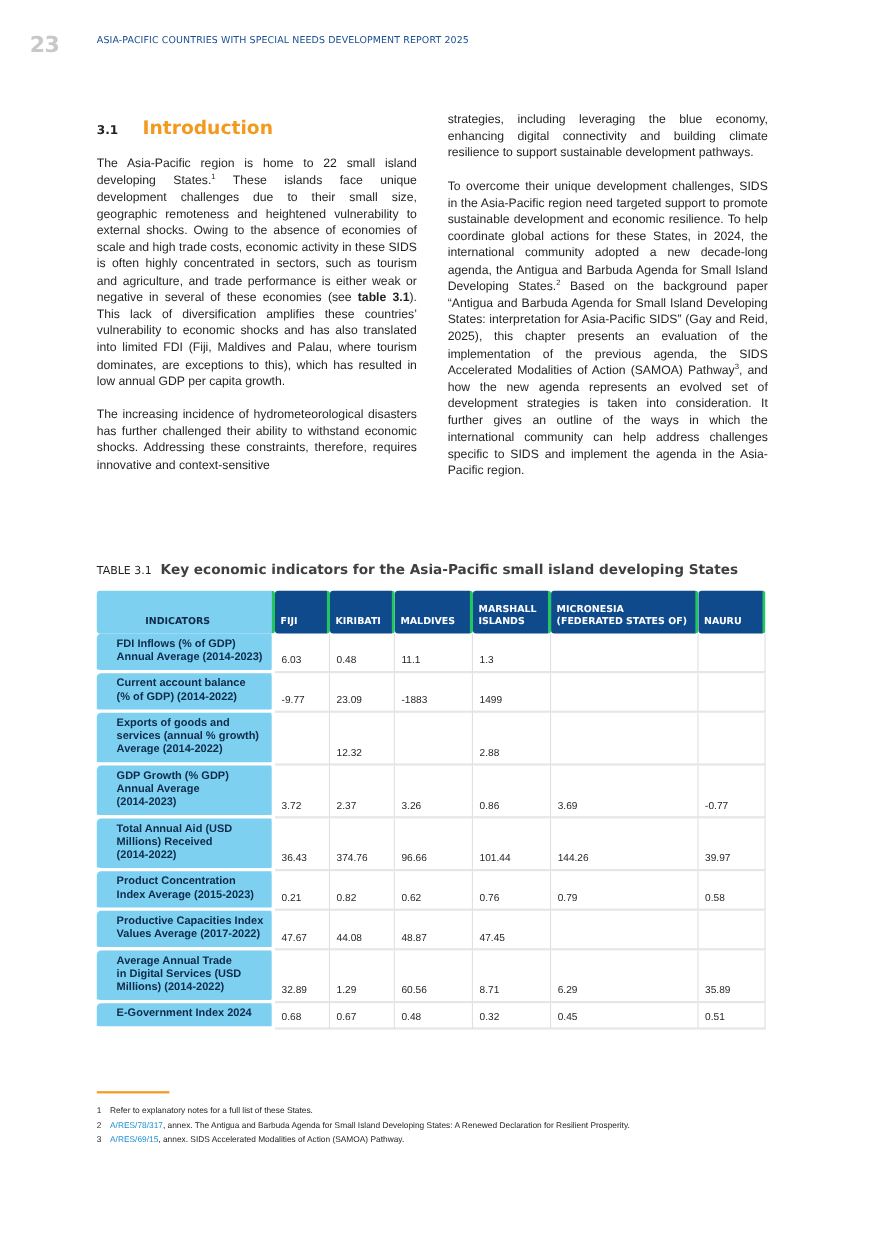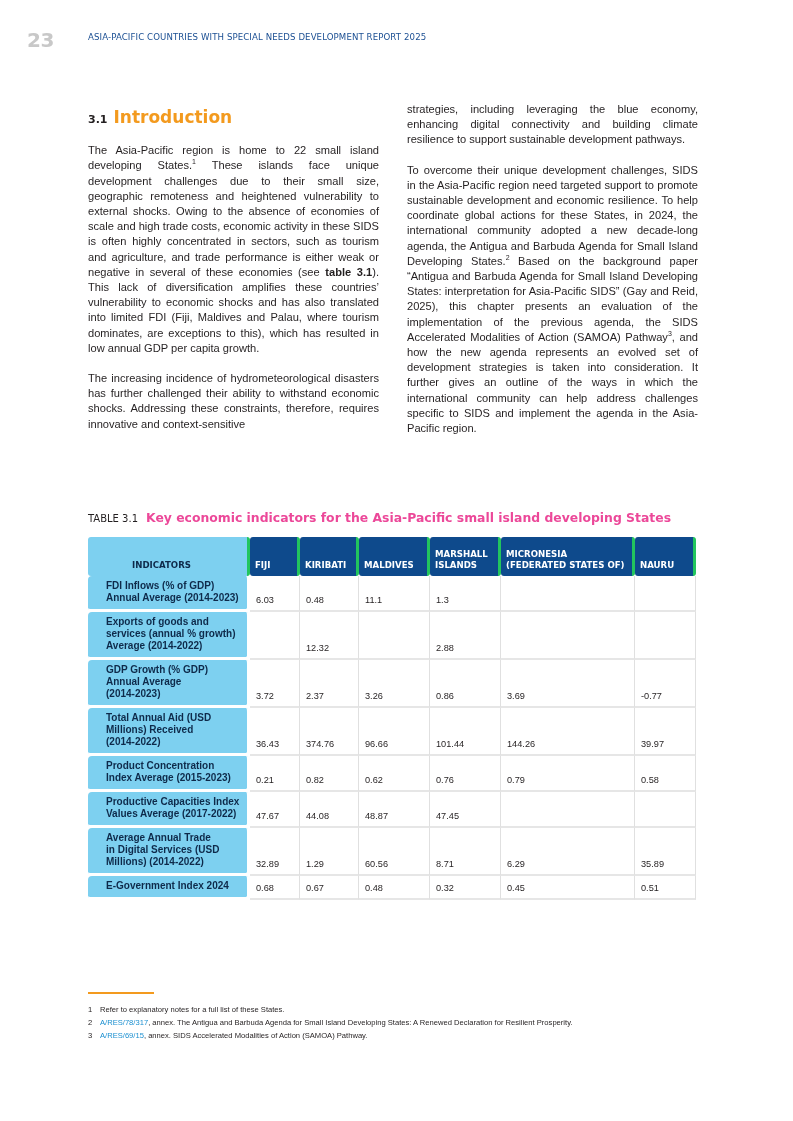--- a/index.html
+++ b/index.html
@@ -7,29 +7,29 @@
          font-family:"DejaVu Sans", sans-serif; color:#231f20; }
   .page-num { position:absolute; left:27px; top:28px; font-family:"DejaVu Sans", sans-serif;
               font-weight:bold; font-size:20px; color:#c8c8c8; letter-spacing:-0.5px; }
   .running-head { position:absolute; left:88px; top:32px; font-family:"DejaVu Sans", sans-serif;
               font-weight:normal; font-size:8.6px; color:#1b4f93; letter-spacing:0.1px; }
   .col { position:absolute; top:110px; width:291px; font-family:"Liberation Sans", sans-serif;
          font-size:11.1px; line-height:15.2px; text-align:justify; color:#231f20; }
   .col.left { left:88px; }
   .col.right { left:407px; top:102px; }
   .col p { margin:0 0 15px 0; }
-  .section-heading { margin:0 0 16px 0; display:flex; align-items:baseline; gap:6px; }
+  .section-heading { margin:0 0 16px 0; display:flex; align-items:baseline; gap:22px; }
   .section-num { font-family:"DejaVu Sans", sans-serif; font-weight:bold; font-size:11px; color:#231f20; }
   .section-title { font-family:"DejaVu Sans", sans-serif; font-weight:bold; font-size:17px; color:#f39a1e; }
   sup { font-size:7px; line-height:0; }
   .bold-ref { font-weight:bold; }
 
   .table-caption { position:absolute; left:88px; top:510px; display:flex; align-items:baseline; gap:8px; }
   .table-label { font-family:"DejaVu Sans", sans-serif; font-size:10px; color:#231f20; }
-  .table-title { font-family:"DejaVu Sans", sans-serif; font-weight:bold; font-size:12.4px; color:#ec4899; }
+  .table-title { font-family:"DejaVu Sans", sans-serif; font-weight:bold; font-size:12.4px; color:#404040; }
 
   table.indicators { position:absolute; left:88px; top:537px; border-collapse:separate;
         border-spacing:0; font-family:"Liberation Sans", sans-serif; }
   table.indicators th { background:#0e4a8c; color:#ffffff; font-family:"DejaVu Sans", sans-serif;
         font-weight:bold; font-size:8.6px; text-align:left; vertical-align:bottom;
         padding:0 4px 5px 5px; border-radius:3px; height:39px; line-height:11px;
         border-right:3px solid #22c55e; box-sizing:border-box; }
   table.indicators th.ind-head { background:#7dd0f0; color:#0e2a4a;padding-left:44px; }
   table.indicators td { font-size:9.2px; color:#231f20; vertical-align:bottom; padding:0 5px 5px 6px;
         border-bottom:2px solid #e6e6e6; border-right:1px solid #e0e0e0; box-sizing:border-box; }
@@ -91,20 +91,29 @@
     </tr>
   </thead>
   <tbody id="tbody">
 
   <tr>
     <td class="ind"><span>FDI Inflows (% of GDP)</span><br><span>Annual Average (2014-2023)</span><span></span></td>
     <td>6.03</td>
     <td>0.48</td>
     <td>11.1</td>
     <td>1.3</td>
+    <td></td>
+    <td></td>
+  </tr>
+      <tr>
+    <td class="ind"><span>Current account balance</span><br><span>(% of GDP) (2014-2022)</span><span></span></td>
+    <td>-9.77</td>
+    <td>23.09</td>
+    <td>-1883</td>
+    <td>1499</td>
     <td></td>
     <td></td>
   </tr>
       <tr>
     <td class="ind"><span>Exports of goods and</span><br><span>services (annual % growth)</span><br><span>Average (2014-2022)</span></td>
     <td></td>
     <td>12.32</td>
     <td></td>
     <td>2.88</td>
     <td></td>

